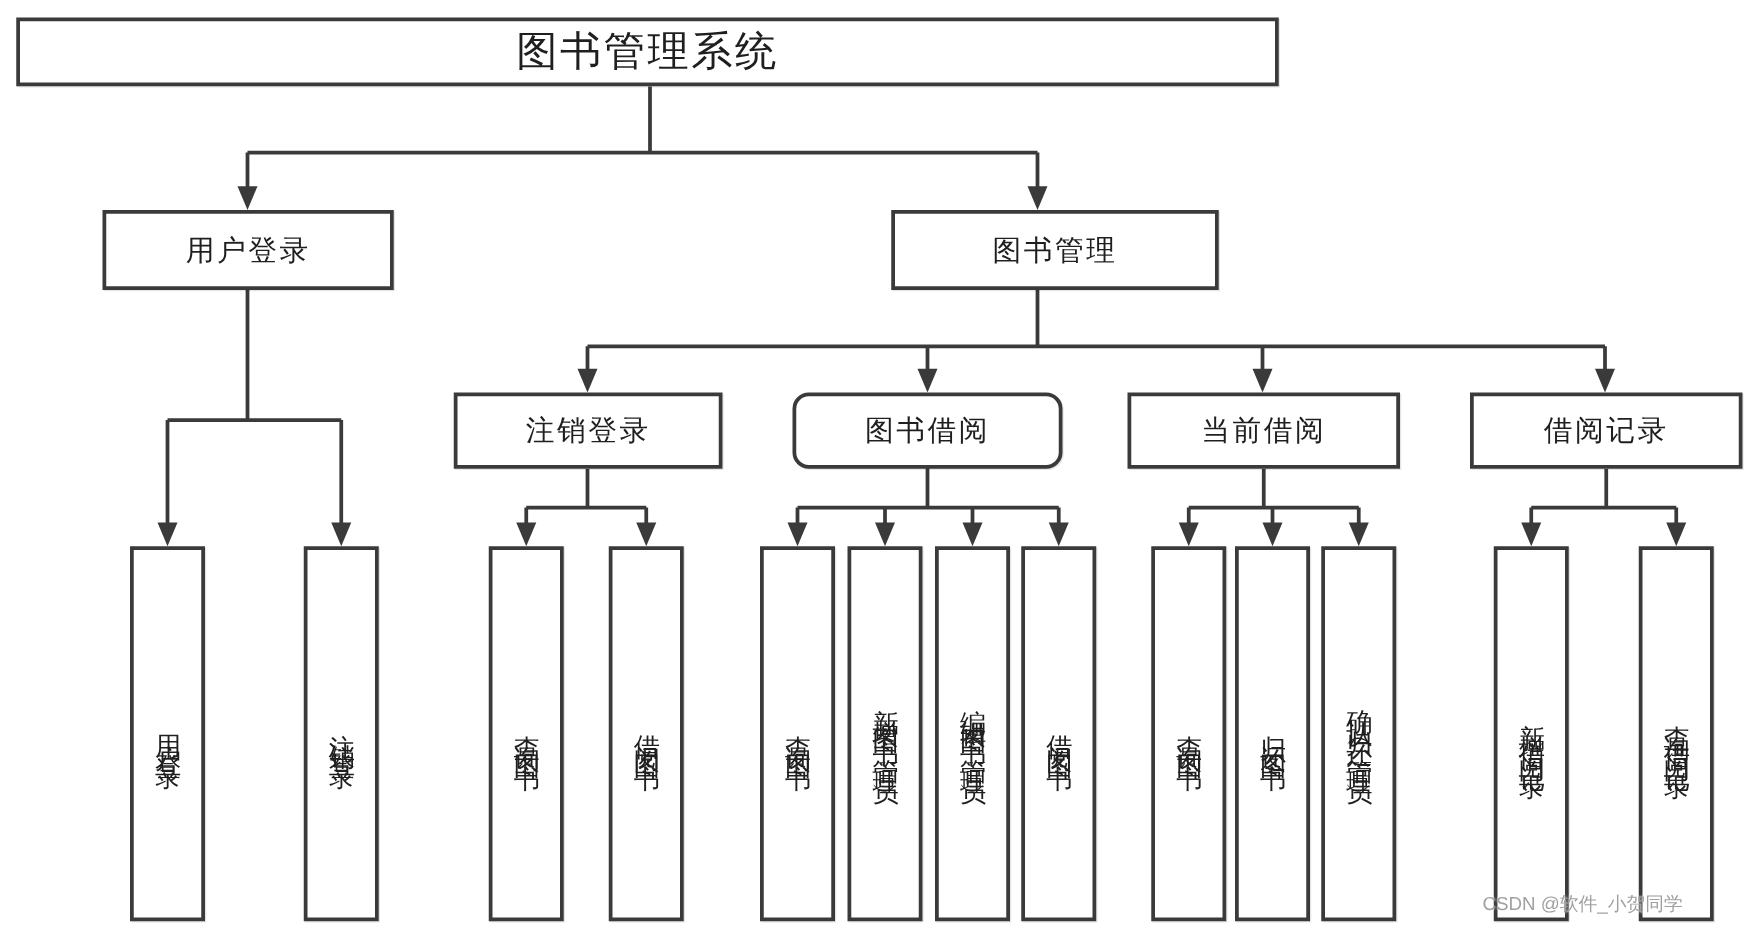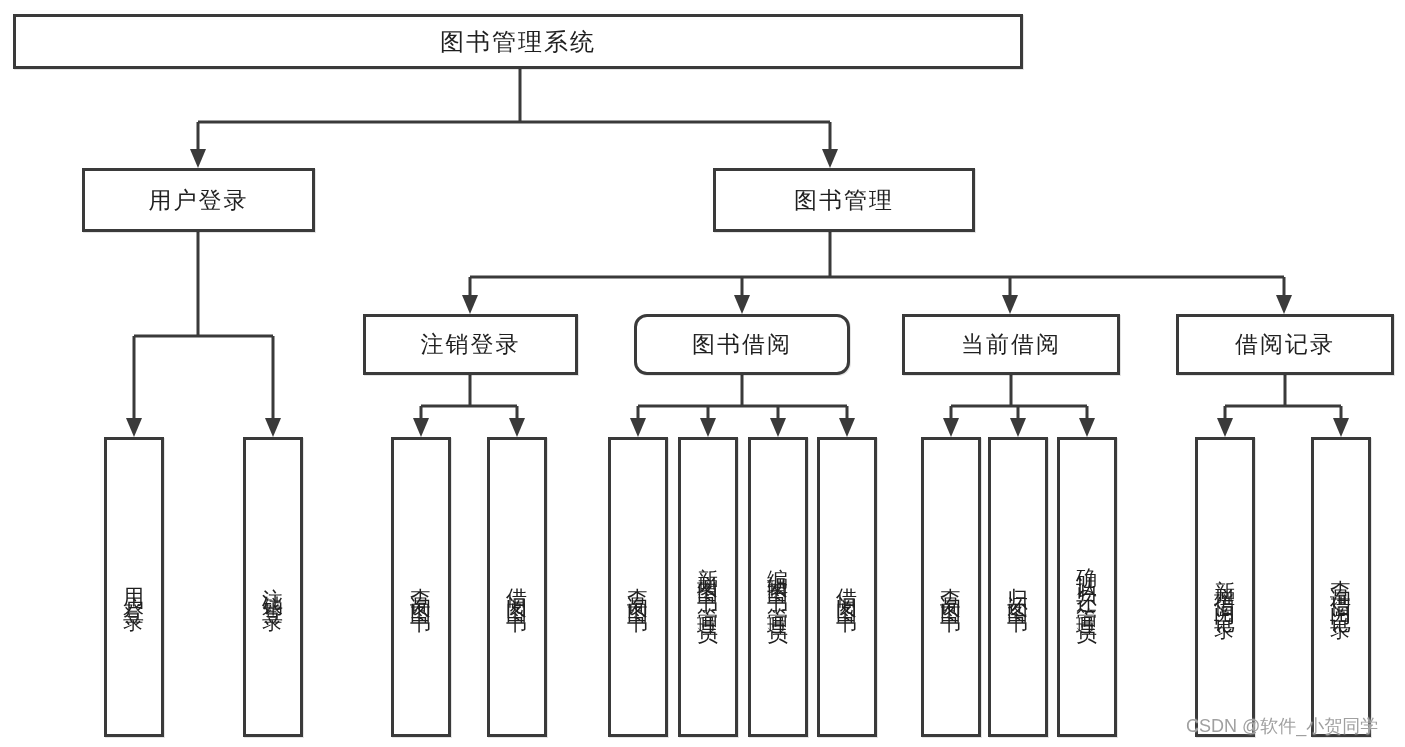--- a/index.html
+++ b/index.html
@@ -29,21 +29,21 @@
     justify-content: center;
     box-shadow: 1px 1px 0 rgba(0,0,0,0.10);
   }
   .node .h-label {
     font-size: 23px;
     letter-spacing: 2px;
     color: #1f1f1f;
     white-space: nowrap;
   }
   .n-root        { left: 13px;   top: 14px;  width: 1010px; height: 55px; }
-  .n-root .h-label { font-size: 24px; }
+  .n-root .h-label { font-size: 33px; }
   .n-user-login  { left: 82px;   top: 168px; width: 233px;  height: 64px; }
   .n-book-mgmt   { left: 713px;  top: 168px; width: 262px;  height: 64px; }
   .n-new-books   { left: 363px;  top: 314px; width: 215px;  height: 61px; }
   .n-book-borrow { left: 634px;  top: 314px; width: 216px;  height: 61px; border-radius: 13px; }
   .n-cur-borrow  { left: 902px;  top: 314px; width: 218px;  height: 61px; }
   .n-records     { left: 1176px; top: 314px; width: 218px;  height: 61px; }
 
   .leaf {
     position: absolute;
     top: 437px;
@@ -75,21 +75,21 @@
   .l-9  { left: 921px; }
   .l-10 { left: 988px; }
   .l-11 { left: 1057px; }
   .l-12 { left: 1195px; }
   .l-13 { left: 1311px; }
 
   .watermark {
     position: absolute;
     left: 1186px;
     top: 714px;
-    font-size: 18px;
+    font-size: 15px;
     color: #a0a0a0;
     white-space: nowrap;
     text-shadow: 0 0 2px #ffffff;
     z-index: 5;
   }
 </style>
 </head>
 <body>
 
 <div class="canvas">

